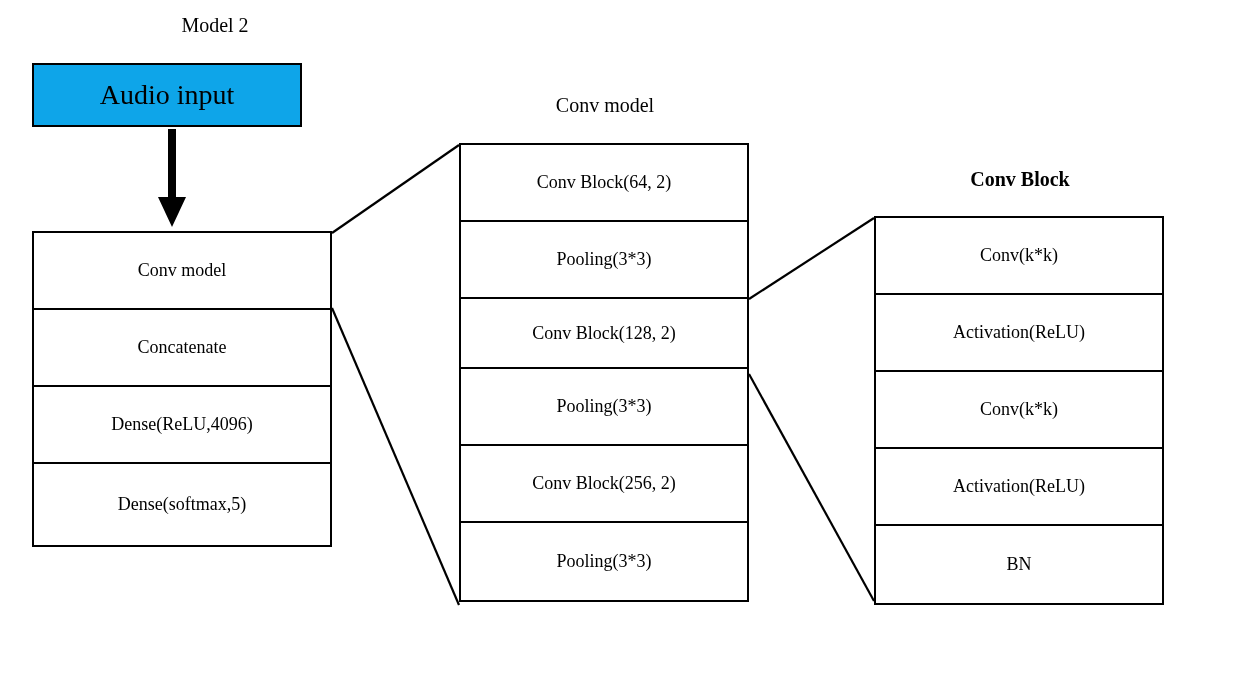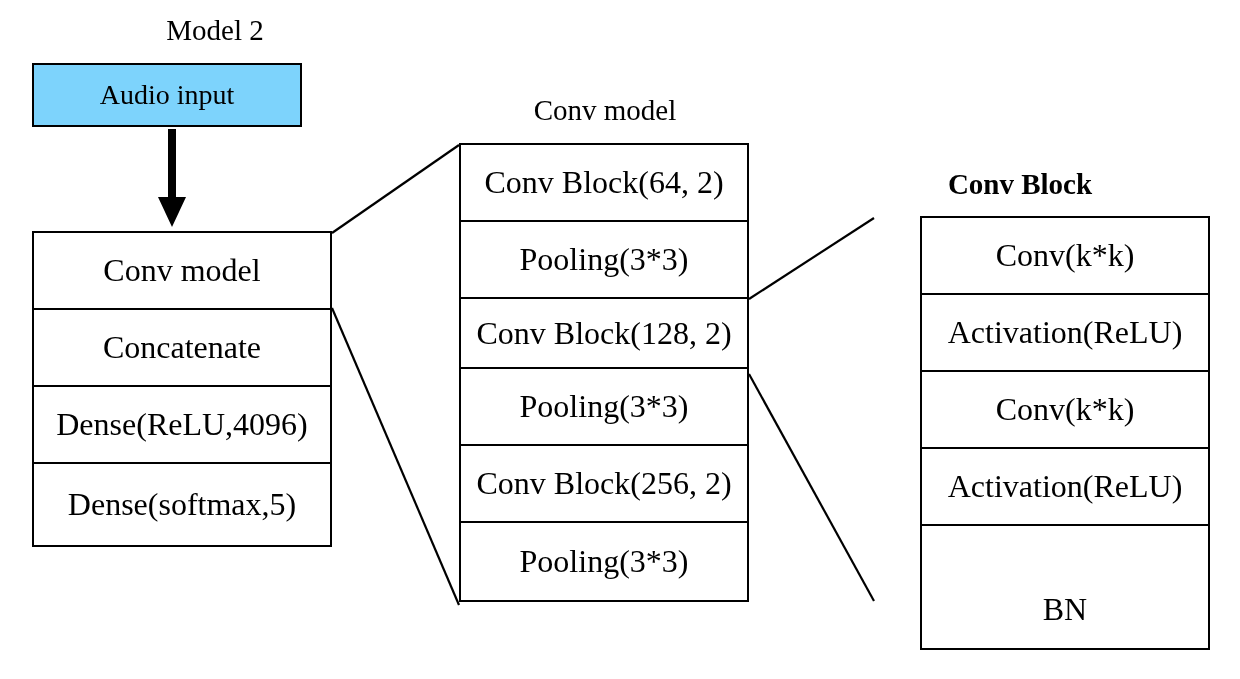--- a/index.html
+++ b/index.html
@@ -5,42 +5,42 @@
   * { box-sizing: border-box; margin: 0; padding: 0; }
   body {
     font-family: "Times New Roman", Times, serif;
     background: #fff;
     width: 1240px;
     height: 679px;
     position: relative;
   }
   .title {
     position: absolute;
-    font-size: 29px;
+    font-size: 20px;
     text-align: center;
   }
   .block {
     position: absolute;
     border: 2px solid #000;
     background: #fff;
   }
   .cell {
     border-bottom: 2px solid #000;
-    font-size: 32px;
+    font-size: 18px;
     display: flex;
     align-items: center;
     justify-content: center;
     padding: 0 6px;
     white-space: nowrap;
   }
   .cell:last-child { border-bottom: none; }
   .input-box {
     position: absolute;
     border: 2px solid #000;
-    background: #7dd3fc;
+    background: #0ea5e9;
     font-size: 28px;
     display: flex;
     align-items: center;
     justify-content: center;
   }
   svg.connector {
     position: absolute;
     top: 0; left: 0;
     width: 1240px;
     height: 679px;
@@ -79,26 +79,26 @@
 
 <div class="block" style="left:459px; top:143px; width:290px;">
   <div class="cell" style="height:77px;">Conv Block(64, 2)</div>
   <div class="cell" style="height:77px;">Pooling(3*3)</div>
   <div class="cell" style="height:70px;">Conv Block(128, 2)</div>
   <div class="cell" style="height:77px;">Pooling(3*3)</div>
   <div class="cell" style="height:77px;">Conv Block(256, 2)</div>
   <div class="cell" style="height:77px;">Pooling(3*3)</div>
 </div>
 
-<div class="block" style="left:920px; top:216px; width:290px;">
+<div class="block" style="left:874px; top:216px; width:290px;">
   <div class="cell" style="height:77px;">Conv(k*k)</div>
   <div class="cell" style="height:77px;">Activation(ReLU)</div>
   <div class="cell" style="height:77px;">Conv(k*k)</div>
   <div class="cell" style="height:77px;">Activation(ReLU)</div>
-  <div class="cell" style="height:77px;margin-top:45px;">BN</div>
+  <div class="cell" style="height:77px;">BN</div>
 </div>
 
 <svg class="connector">
 
   <line x1="332" y1="233" x2="459" y2="145"></line>
   <line x1="332" y1="308" x2="459" y2="605"></line>
 
   <line x1="749" y1="299" x2="874" y2="218"></line>
   <line x1="749" y1="374" x2="874" y2="601"></line>
 </svg>

